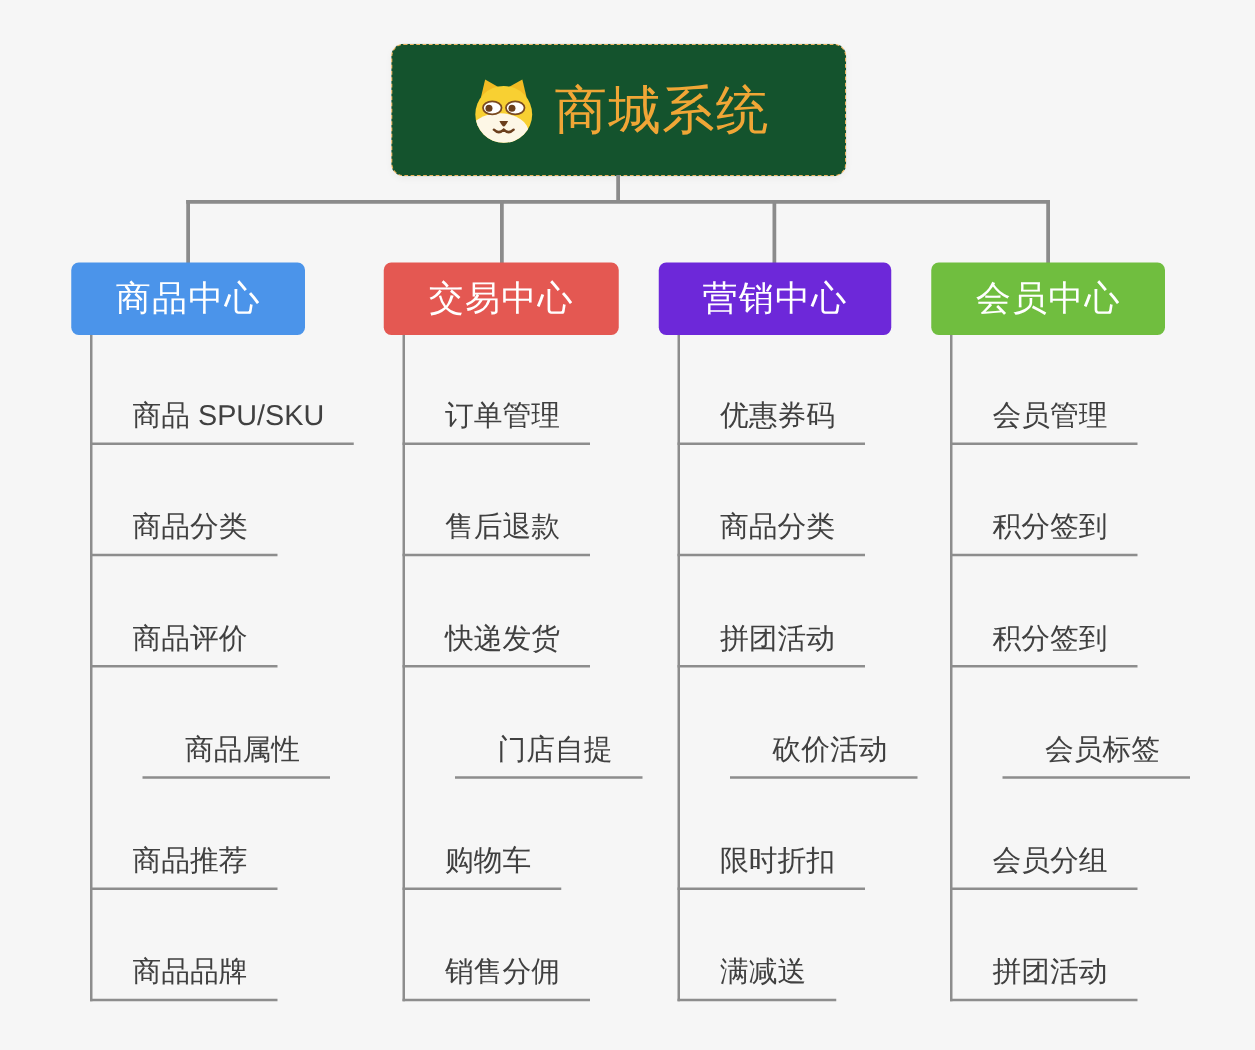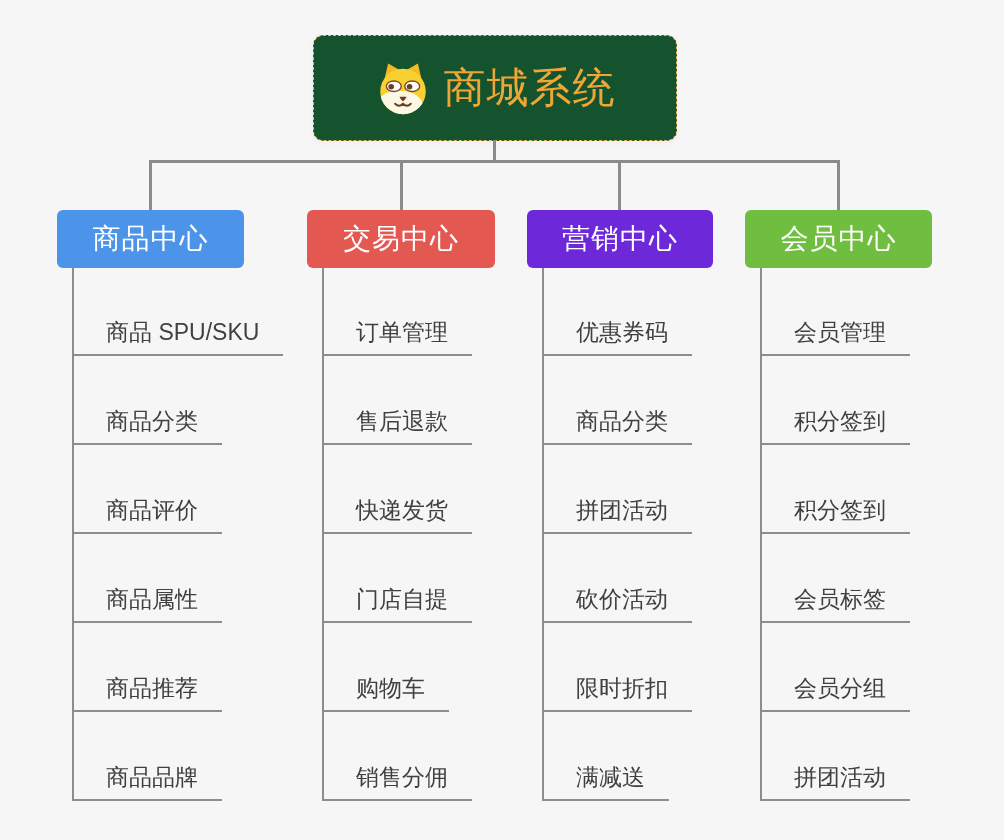--- a/index.html
+++ b/index.html
@@ -57,21 +57,21 @@
   .col.c-2{left:542px;}
   .col.c-3{left:760px;}
   .vline{
     position:absolute;left:0;top:0;width:2px;height:533px;
     background:#8d8d8d;
   }
   .item{position:absolute;left:0;white-space:nowrap;}
   .item.r0{top:50px;}
   .item.r1{top:139px;}
   .item.r2{top:228px;}
-  .item.r3{top:317px;}
+  .item.r3{top:317px;padding-left:42px;}
   .item.r4{top:406px;}
   .item.r5{top:495px;text-decoration:underline;}
   .item .u{
     display:inline-block;
     padding:0 24px 8px 34px;
     border-bottom:2px solid #8d8d8d;
     font-size:23px;
     line-height:28px;
     color:#404040;
   }

